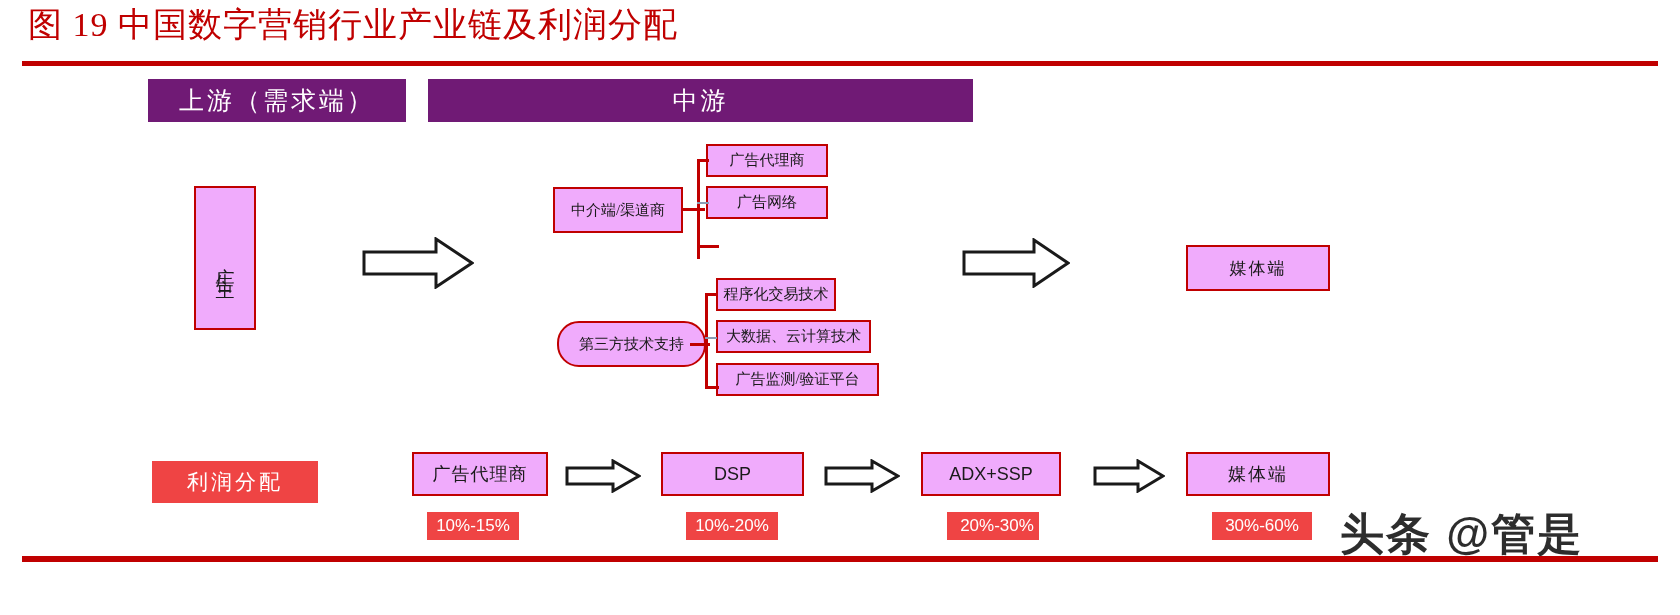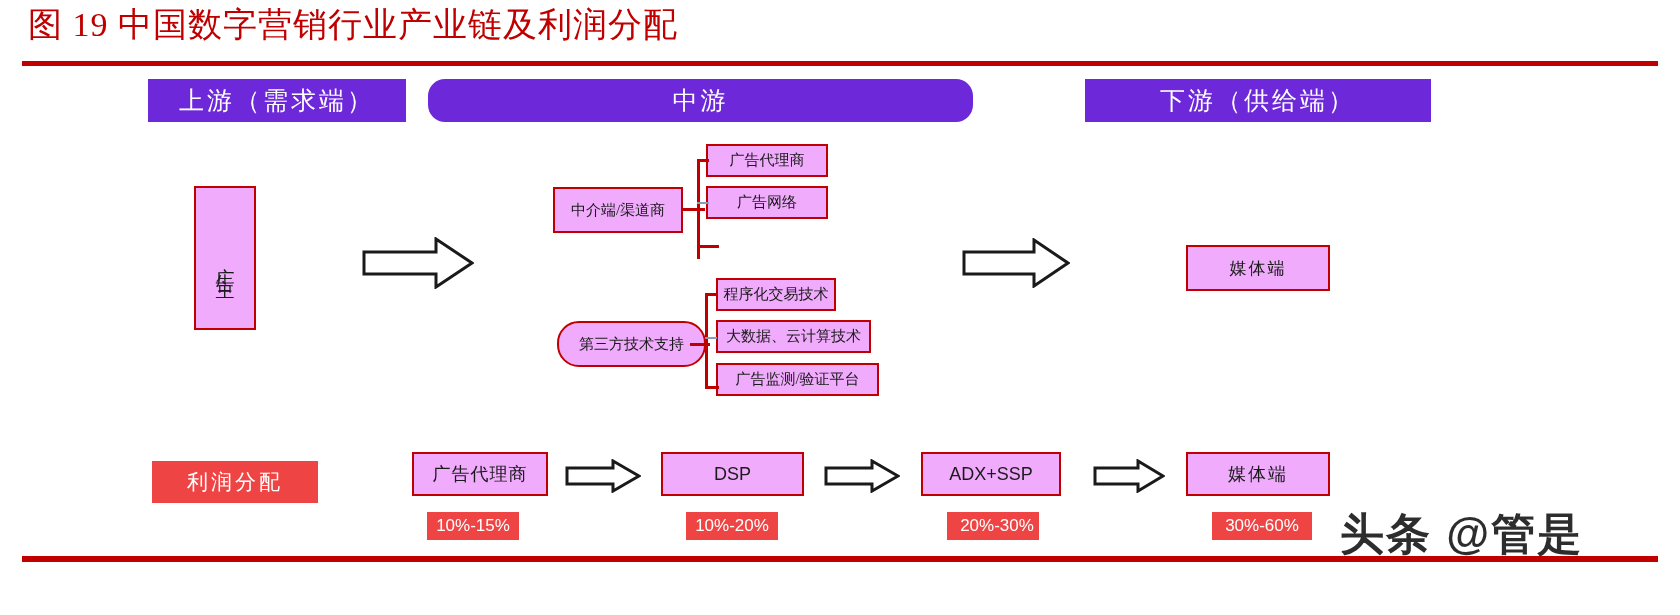--- a/index.html
+++ b/index.html
@@ -23,27 +23,27 @@
     position:absolute;left:22px;top:61px;width:1636px;height:5px;
     background:#c00000;
   }
   .bottom-rule{
     position:absolute;left:22px;top:556px;width:1636px;height:6px;
     background:#c00000;
   }
 
   
   .hbar{
-    position:absolute;height:43px;background:#6d28d9;
+    position:absolute;height:43px;background:#701a75;
     color:#ffffff;font-size:25px;letter-spacing:3px;
     display:flex;align-items:center;justify-content:center;
     white-space:nowrap;
   }
   #hbar-up{left:148px;top:79px;width:258px;}
-  #hbar-mid{left:428px;top:79px;width:545px;border-radius:17px;}
+  #hbar-mid{left:428px;top:79px;width:545px;}
   #hbar-down{left:1085px;top:79px;width:346px;}
 
   
   .node{
     position:absolute;box-sizing:border-box;
     border:2px solid #c00000;background:#f0abfc;
     display:flex;align-items:center;justify-content:center;
     color:#1a1a1a;white-space:nowrap;
   }
 
@@ -119,21 +119,20 @@
 </head>
 <body>
 
 <div class="root">
 
   <div class="title">图 19 中国数字营销行业产业链及利润分配</div>
   <div class="title-rule"></div>
 
   <div class="hbar" id="hbar-up">上游（需求端）</div>
   <div class="hbar" id="hbar-mid">中游</div>
-  <div class="hbar" id="hbar-down">下游（供给端）</div>
 
   <div class="node" id="adv">广告主</div>
 
   <div class="arrow" style="left:362px;top:237px;">
     <svg width="112" height="52" viewBox="0 0 112 52">
       <path d="M2 15 L74 15 L74 2 L110 26 L74 50 L74 37 L2 37 Z" fill="#ffffff" stroke="#1a1a1a" stroke-width="3"></path>
     </svg>
   </div>
 
   <div class="node" id="mid-parent-1">中介端/渠道商</div>

